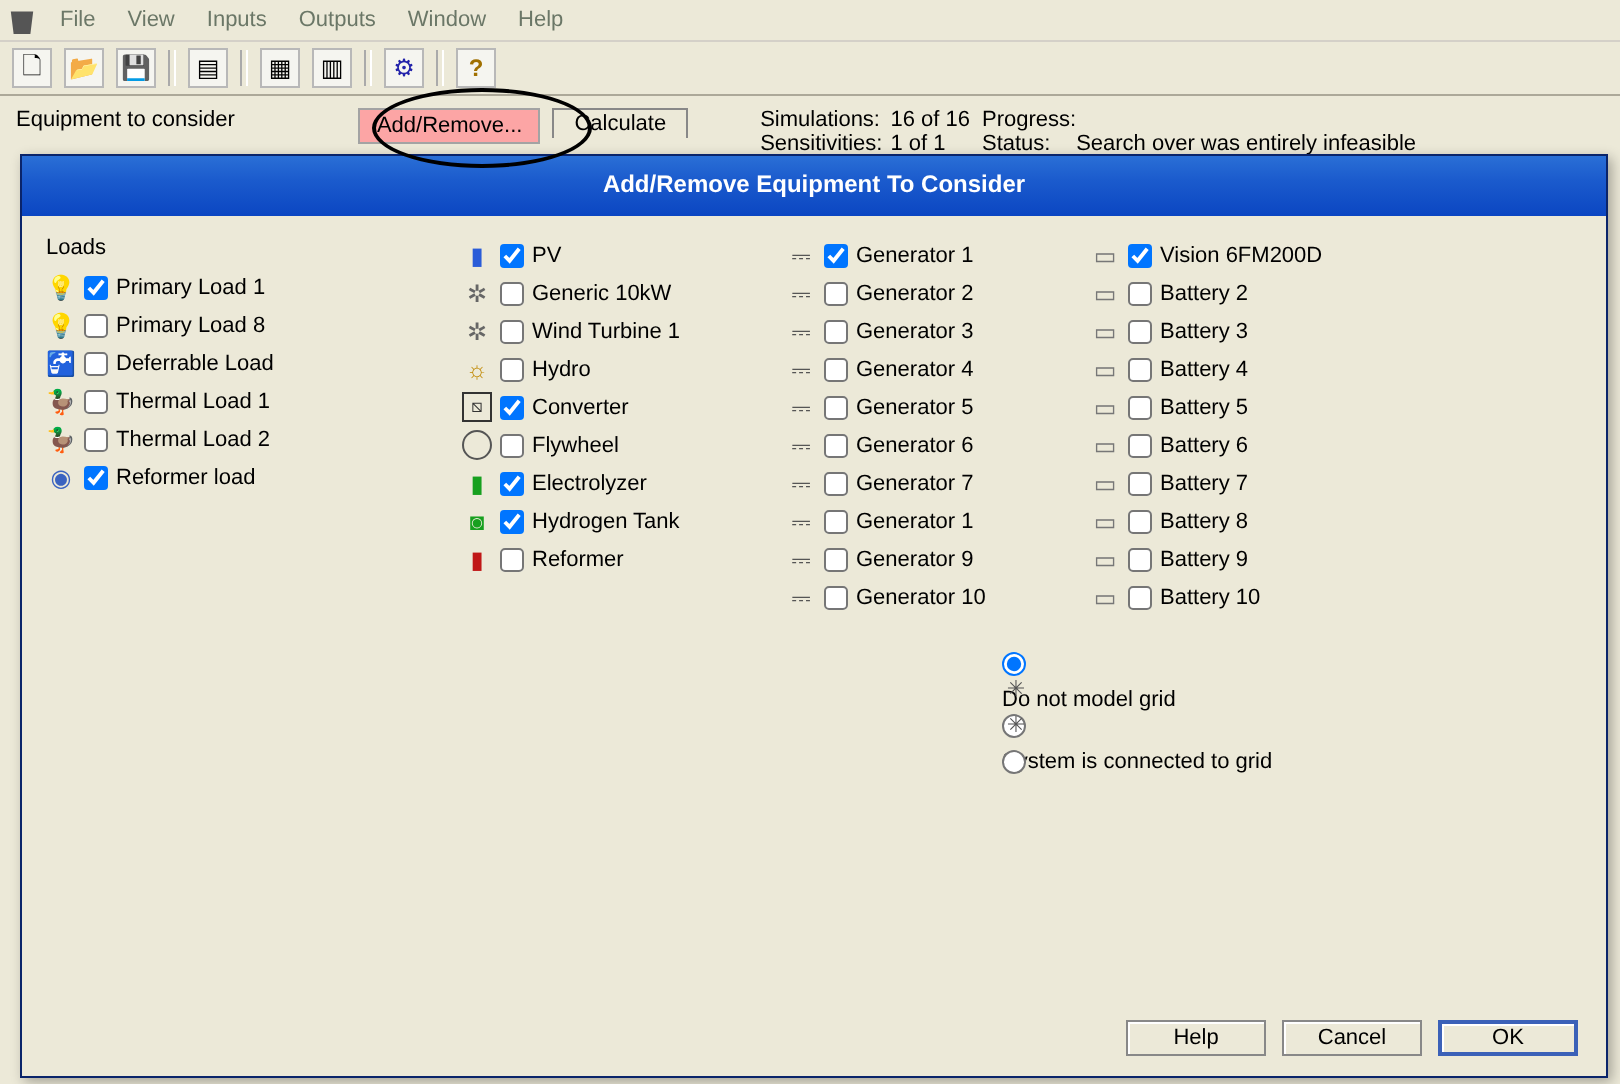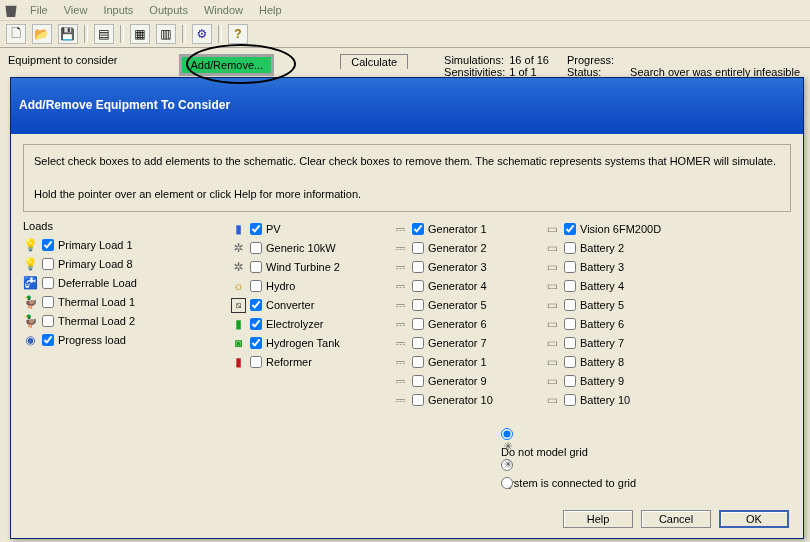--- a/index.html
+++ b/index.html
@@ -50,75 +50,74 @@
   .sep { width: 2px; height: 18px; border-left: 1px solid #aaa; border-right:1px solid #fff; }
   .topstrip {
     display: flex;
     padding: 6px 8px 8px;
     align-items: flex-start;
     gap: 6px;
     font-size: 11px;
     color: #000;
   }
   .addremove-btn {
-    border: 3px solid #a3a3a3;
-    background: #22c55e;
+    border: 1px solid #a3a3a3;
+    background: #fca5a5;
     padding: 2px 8px;
     font-size: 11px;
     position: relative;
     z-index: 2;
   }
   .circle-annot {
     position: absolute;
     width: 106px; height: 36px;
     border: 2px solid #000;
     border-radius: 50%;
     top: 44px; left: 186px;
     pointer-events: none;
     z-index: 3;
   }
   .calc-btn {
     border: 1px solid #888;
     border-bottom: none;
     background: #ece9d8;
     padding: 1px 10px;
-    margin-left: 60px;
     font-size: 11px;
   }
   .stats {
     margin-left: 30px;
     display: grid;
     grid-template-columns: auto auto;
     column-gap: 4px;
     row-gap: 0;
     font-size: 11px;
   }
   .stats2 {
-    margin-left: 12px;
     display: grid;
     grid-template-columns: auto auto;
-    column-gap: 16px;
+    column-gap: 0;
   }
   .modal {
     position: absolute;
     top: 77px;
     left: 10px;
     width: 792px;
     height: 460px;
     border: 1px solid #0a246a;
     box-shadow: 2px 2px 6px rgba(0,0,0,.3);
     background: #ece9d8;
   }
   .titlebar {
     background: linear-gradient(to bottom, #2a6fd6 0%, #1b5bcd 40%, #0b46c2 100%);
     color: #fff;
     font-weight: bold;
     font-size: 12px;
-    padding: 20px 8px;
+    padding: 7px 8px;
     height: 16px;
+    text-align: center;
   }
   .modal-body {
     padding: 10px 12px 6px;
   }
   .infobox {
     border: 1px solid #aca899;
     background: #ece9d8;
     padding: 8px 10px;
     margin-bottom: 8px;
     line-height: 1.5;
@@ -248,24 +247,20 @@
     <span>Progress:</span>
       <span></span>
     <span>Status:</span>
     <span>Search over was entirely infeasible</span>
   </div>
 </div>
 
 <div class="modal">
   <div class="titlebar">Add/Remove Equipment To Consider</div>
   <div class="modal-body">
-    <div class="infobox">
-      <div>Select check boxes to add elements to the schematic. Clear check boxes to remove them. The schematic represents systems that HOMER will simulate.</div><br>
-      <div>Hold the pointer over an element or click Help for more information.</div>
-    </div>
 
     <div class="groups">
 
       <div class="group" style="width:170px">
         <div class="group-title">Loads</div>
         <div id="loads-list">
             <div class="item">
               <span class="ico ico-bulb">💡</span>
               <input type="checkbox" class="cb" checked="" style="">
               <span>Primary Load 1</span>
@@ -286,52 +281,57 @@
               <span>Thermal Load 1</span>
             </div>
             <div class="item">
               <span class="ico ico-duck">🦆</span>
               <input type="checkbox" class="cb" style="">
               <span>Thermal Load 2</span>
             </div>
             <div class="item">
               <span class="ico ico-h2o">◉</span>
               <input type="checkbox" class="cb" checked="" style="">
-              <span>Progress load</span>
+              <span>Reformer load</span>
             </div>
           </div>
       </div>
 
       <div class="group">
         <div class="comp-cols">
           <div id="comp1" style="width:130px">
               <div class="item">
                 <span class="ico ico-pv">▮</span>
                 <input type="checkbox" class="cb" checked="" style="">
                 <span>PV</span>
               </div>
               <div class="item">
                 <span class="ico ico-wind">✲</span>
                 <input type="checkbox" class="cb" style="">
                 <span>Generic 10kW</span>
               </div>
               <div class="item">
                 <span class="ico ico-wind">✲</span>
                 <input type="checkbox" class="cb" style="">
-                <span>Wind Turbine 2</span>
+                <span>Wind Turbine 1</span>
               </div>
               <div class="item">
                 <span class="ico ico-hydro">☼</span>
                 <input type="checkbox" class="cb" style="">
                 <span>Hydro</span>
               </div>
               <div class="item">
                 <span class="ico ico-conv">⧅</span>
                 <input type="checkbox" class="cb" checked="" style="">
                 <span>Converter</span>
+              </div>
+              <div class="item">
+                <span class="ico ico-fly"></span>
+                <input type="checkbox" class="cb" style="">
+                <span>Flywheel</span>
               </div>
               <div class="item">
                 <span class="ico ico-elec">▮</span>
                 <input type="checkbox" class="cb" checked="" style="">
                 <span>Electrolyzer</span>
               </div>
               <div class="item">
                 <span class="ico ico-tank">◙</span>
                 <input type="checkbox" class="cb" checked="" style="">
                 <span>Hydrogen Tank</span>

